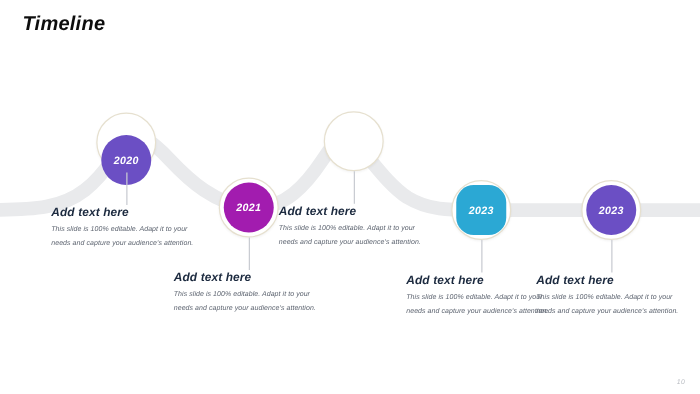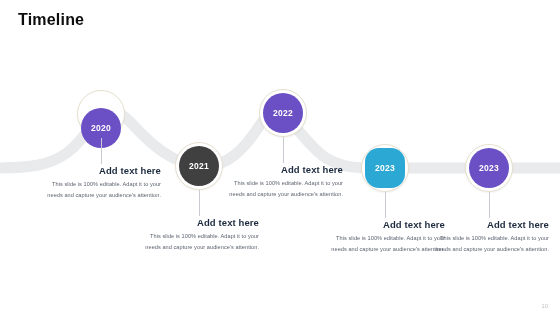--- a/index.html
+++ b/index.html
@@ -12,20 +12,21 @@
     background: #ffffff;
     font-family: "Liberation Sans", sans-serif;
     overflow: hidden;
   }
   #slide {
     position: relative;
     width: 560px;
     height: 315px;
     background: #ffffff;
     overflow: hidden;
+    font-style: italic;
   }
 
   
   #page-title {
     position: absolute;
     left: 18px;
     top: 11px;
     font-size: 16px;
     font-weight: bold;
     color: #0d0d0d;
@@ -85,21 +86,21 @@
   }
 
   .connector {
     position: absolute;
     width: 1px;
     background: #c9ccd2;
   }
 
   .text-block {
     position: absolute;
-    text-align: right;
+    text-align: left;
   }
   .tb-heading {
     font-size: 9.5px;
     font-weight: bold;
     color: #1c2a3f;
     margin: 0 0 3px 0;
     line-height: 1.2;
     letter-spacing: 0.1px;
   }
   .tb-body {
@@ -150,37 +151,34 @@
     <div class="connector" style="left:101px; top:138px; height:26px;"></div>
     <div class="text-block" style="left:41px; top:165px; width:120px;">
       <div class="tb-heading">Add text here</div>
       <div class="tb-body">This slide is 100% editable. Adapt it to your needs and capture your audience's attention.</div>
     </div>
   </div>
 
   <div class="milestone">
     <div class="node-wrap" style="left:175px; top:142px;">
       <div class="node-ring"></div>
-      <div class="node-disc" style="background:#404040;justify-content:center;">
+      <div class="node-disc" style="background:#a21caf;justify-content:center;">
         <span class="node-year">2021</span>
       </div>
     </div>
     <div class="connector" style="left:199px; top:190px; height:26px;"></div>
     <div class="text-block" style="left:139px; top:217px; width:120px;">
       <div class="tb-heading">Add text here</div>
       <div class="tb-body">This slide is 100% editable. Adapt it to your needs and capture your audience's attention.</div>
     </div>
   </div>
 
   <div class="milestone">
     <div class="node-wrap" style="left:259px; top:89px;">
       <div class="node-ring"></div>
-      <div class="node-disc" style="background:#6B4FC4;">
-        <span class="node-year">2022</span>
-      </div>
     </div>
     <div class="connector" style="left:283px; top:137px; height:26px;"></div>
     <div class="text-block" style="left:223px; top:164px; width:120px;">
       <div class="tb-heading">Add text here</div>
       <div class="tb-body">This slide is 100% editable. Adapt it to your needs and capture your audience's attention.</div>
     </div>
   </div>
 
   <div class="milestone">
     <div class="node-wrap" style="left:361px; top:144px;">

